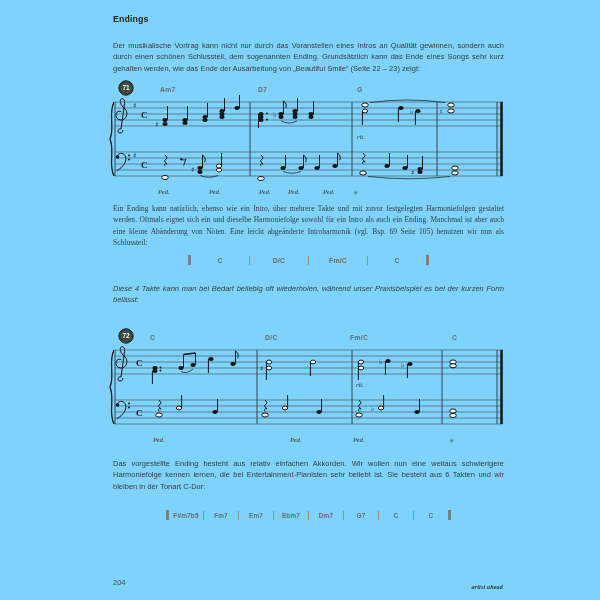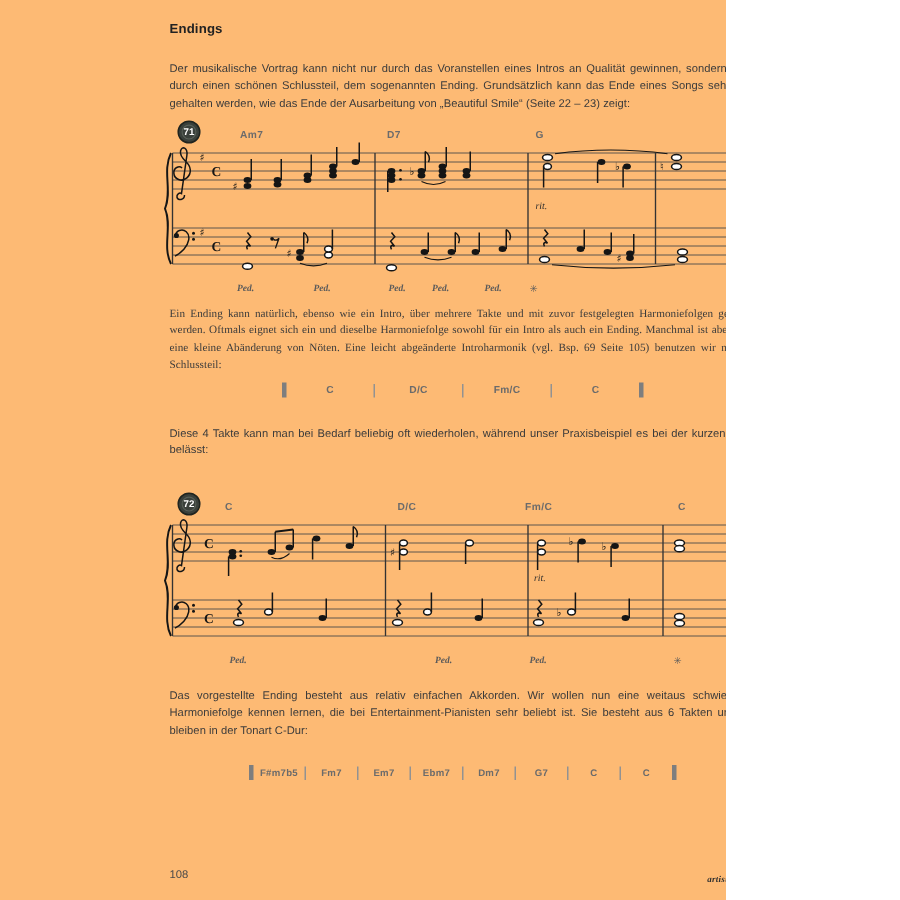--- a/index.html
+++ b/index.html
@@ -1,23 +1,23 @@
 <!DOCTYPE html>
 <html><head>
 <meta charset="utf-8">
 <title>Endings</title>
 <style>
   html,body{margin:0;padding:0;background:#fff;}
-  #page{position:relative;width:484px;height:600px;background:#fdba74;overflow:hidden;
+  #page{position:relative;width:600px;height:600px;background:#7dd3fc;overflow:hidden;
         font-family:"Liberation Sans",sans-serif;}
   .abs{position:absolute;}
   #title{left:113px;top:14px;font-size:8.8px;font-weight:bold;color:#222;letter-spacing:.1px;}
   .para{left:113px;width:391px;font-size:7.45px;line-height:11.45px;color:#3b3b3b;
         text-align:justify;letter-spacing:.04px;}
-  #p1{top:40px;} #p2{top:203px;font-family:Liberation Serif, serif;} #p3{top:283px;} #p4{top:458px;}
+  #p1{top:40px;} #p2{top:203px;font-family:Liberation Serif, serif;} #p3{top:283px;font-style:italic;} #p4{top:458px;}
 
   
   .chordrow{left:113px;width:391px;display:flex;align-items:center;justify-content:center;}
   #row1{top:255px;} #row2{top:510px;}
   .cbar-thick{width:3px;height:10px;background:#7e7e7e;}
   .cbar-thin{width:1px;height:9px;background:#929292;}
   .ccell{text-align:center;font-size:6.8px;font-weight:bold;color:#6b6b6b;letter-spacing:.2px;}
   #row1 .ccell{width:58px;}
   #row2 .ccell{width:34px;font-size:6.4px;}
 
@@ -368,16 +368,16 @@
     <div class="ccell">Dm7</div>
     <div class="cbar-thin"></div>
     <div class="ccell">G7</div>
     <div class="cbar-thin"></div>
     <div class="ccell">C</div>
     <div class="cbar-thin"></div>
     <div class="ccell">C</div>
     <div class="cbar-thick"></div>
   </div>
 
-  <div id="pagenum" class="abs">108</div>
+  <div id="pagenum" class="abs">204</div>
   <div id="publogo" class="abs">artist ahead</div>
 
 </div>
 
 </body></html>

